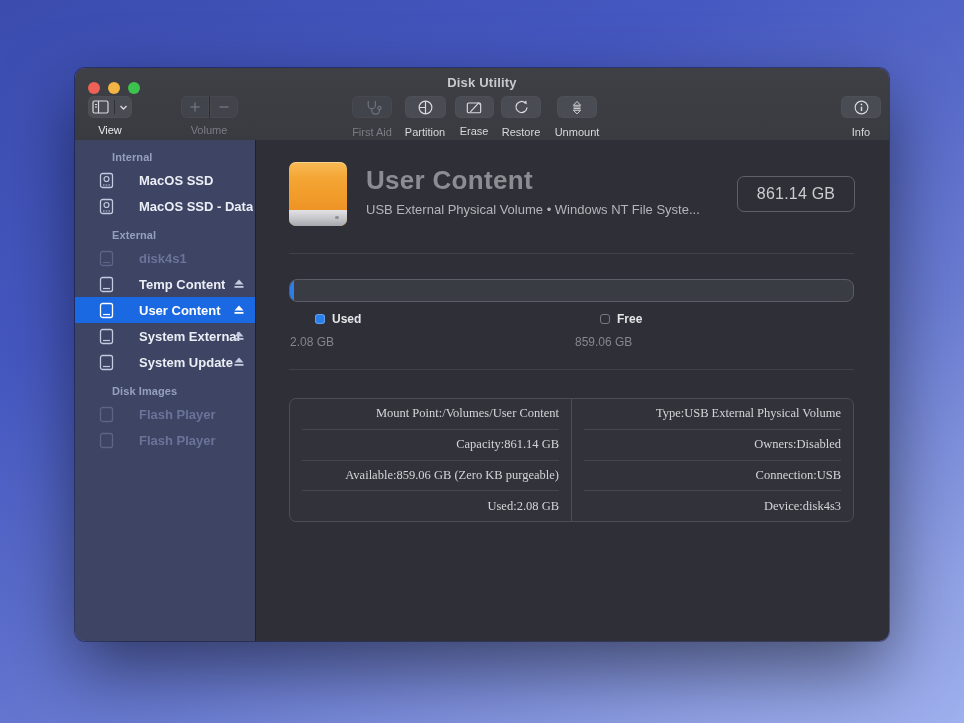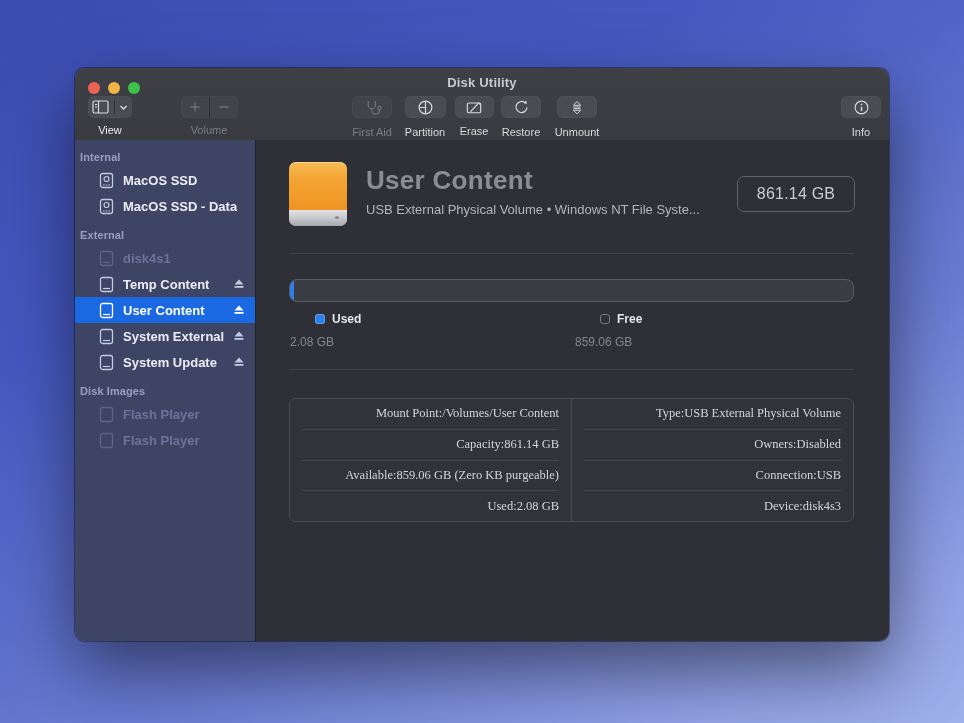--- a/index.html
+++ b/index.html
@@ -46,35 +46,35 @@
   .view-divider{width:1px;height:14px;background:rgba(0,0,0,.35);margin:0 4px 0 5px;}
   
   .win-body{position:absolute;left:0;top:72px;right:0;bottom:0;display:flex;}
   
   .sidebar{
     width:181px;min-width:181px;background:#3d4464;
     border-right:1px solid #20222b;padding-top:7px;box-sizing:border-box;
   }
   .sb-header{
     height:20px;line-height:20px;padding-left:5px;margin-top:6px;
-    font-size:11px;font-weight:700;color:#96a0be;letter-spacing:.1px;
+    font-size:11px;font-weight:700;color:#96a0be;letter-spacing:.1px;margin-left:32px;
   }
   .sb-header:first-child{margin-top:0;}
   .sb-item{
     position:relative;height:26px;display:flex;align-items:center;
     padding-left:24px;color:#eceef5;font-size:13px;font-weight:700;cursor:default;
   }
   .sb-item .sb-icon{color:#c3cade;margin-right:9px;flex:0 0 auto;display:flex;}
   .sb-item.dim{color:#6b7398;}
   .sb-item.dim .sb-icon{color:#5c6488;}
   .sb-item.selected{background:#1b69e2;color:#ffffff;}
   .sb-item.selected .sb-icon{color:#ffffff;}
   .sb-eject{position:absolute;right:10px;top:7px;color:#c3cade;display:flex;}
   .sb-item.selected .sb-eject{color:#ffffff;}
-  .sb-label{white-space:nowrap;overflow:hidden;text-overflow:ellipsis;max-width:118px;}
+  .sb-label{white-space:nowrap;overflow:hidden;text-overflow:ellipsis;max-width:118px;margin-left:16px;}
   
   .main{position:relative;flex:1;background:#2f3037;}
   .vol-icon{
     position:absolute;left:33px;top:22px;width:58px;height:64px;border-radius:7px;overflow:hidden;
     background:linear-gradient(180deg,#f8bb55 0%,#f4a534 26%,#f09a29 58%,#ee9226 76%);
     box-shadow:inset 0 1px 0 rgba(255,255,255,.35);
   }
   .vol-icon .band{
     position:absolute;left:0;right:0;bottom:0;height:16px;
     background:linear-gradient(180deg,#e3e3e6 0%,#c4c5c9 55%,#a7a8ad 100%);

